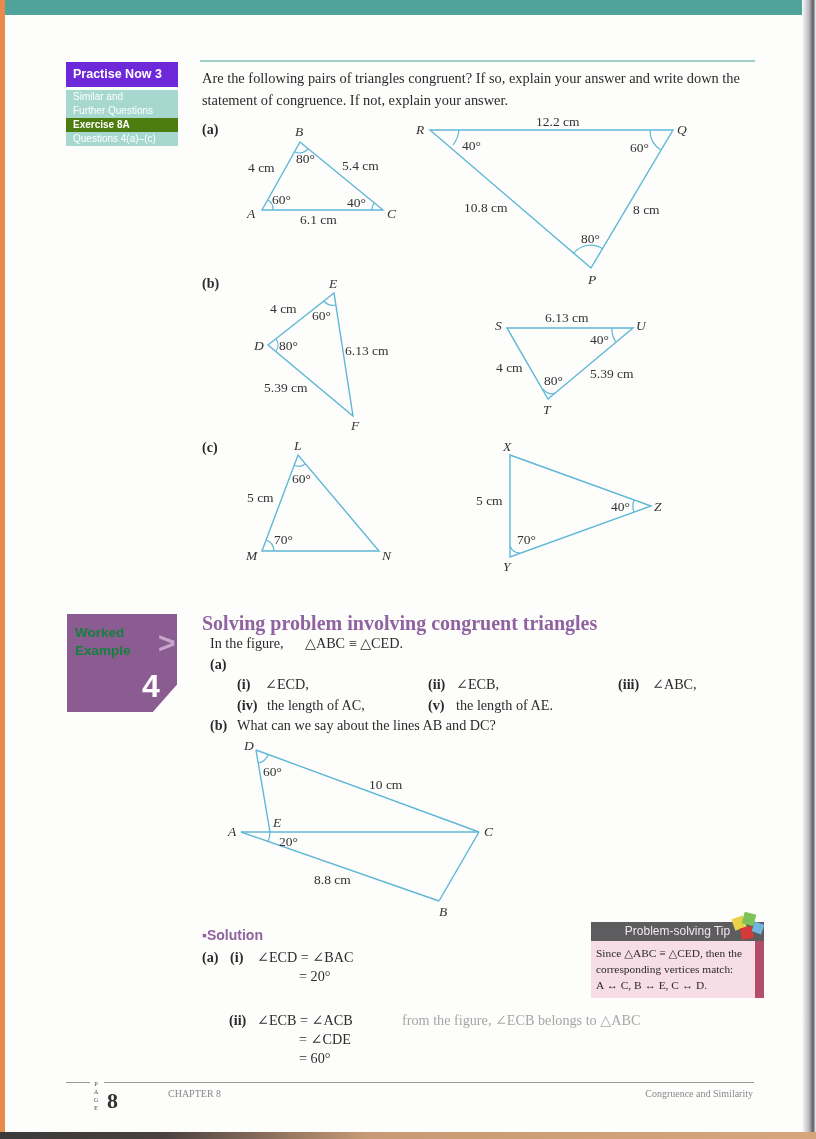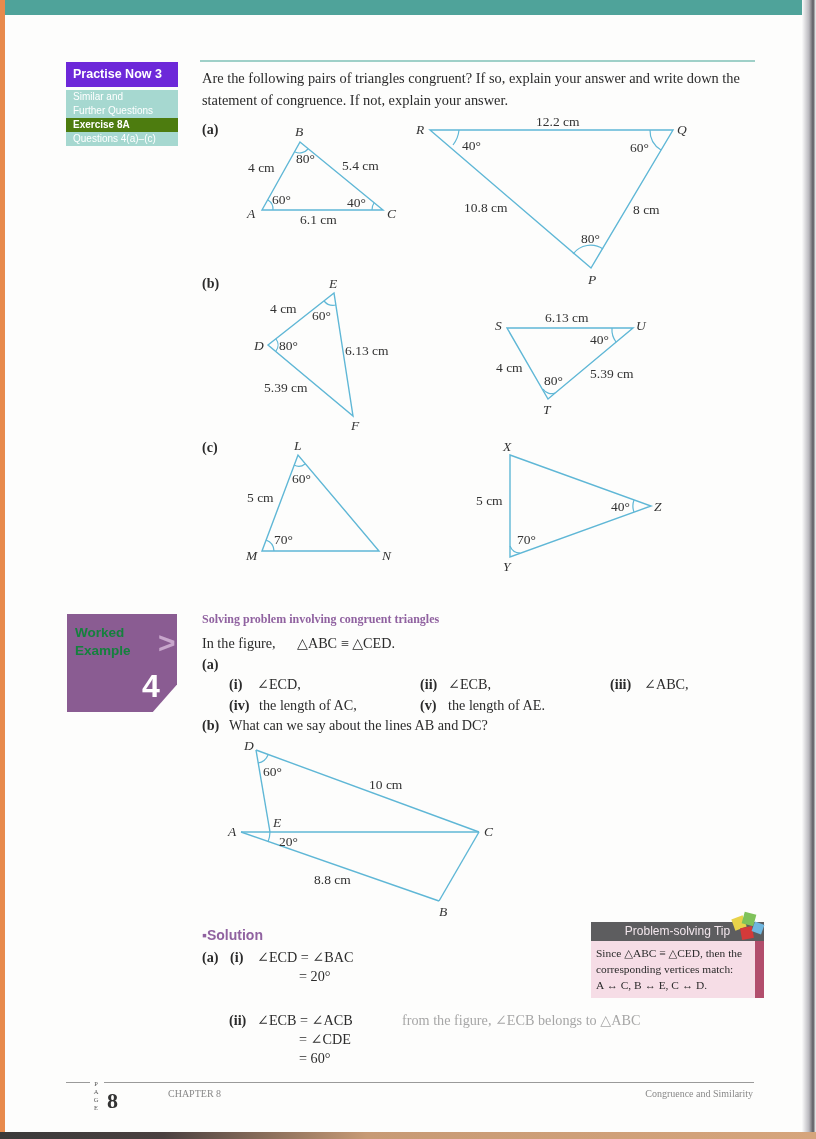--- a/index.html
+++ b/index.html
@@ -38,23 +38,23 @@
 
   .we-box { position: absolute; left: 67px; top: 614px; width: 110px; height: 98px; background: #8a5c92;
     clip-path: polygon(0 0, 100% 0, 100% 72%, 78% 100%, 0 100%); }
   .we-text { position: absolute; left: 75px; top: 624px; color: #15803d; font-family: "Liberation Sans", sans-serif;
     font-weight: bold; font-size: 13.5px; line-height: 18px; }
   .we-num { position: absolute; left: 142px; top: 668px; color: #fff; font-family: "Liberation Sans", sans-serif;
     font-weight: bold; font-size: 32px; }
   .we-arrow { position: absolute; left: 158px; top: 626px; color: #c8a6cc; font-family: "Liberation Sans", sans-serif;
     font-weight: bold; font-size: 30px; }
 
-  .we-title { position: absolute; left: 202px; top: 612px; color: #9062a0; font-weight: bold; font-size: 12px; }
+  .we-title { position: absolute; left: 202px; top: 612px; color: #9062a0; font-weight: bold; font-size: 20px; }
   .we-body { position: absolute; left: 202px; top: 633px; font-size: 14.2px; line-height: 20.5px; width: 560px; }
-  .row { position: relative; height: 20.5px; }
+  .row { position: relative; height: 20.5px; margin-left: 8px; }
   .row span { position: absolute; white-space: nowrap; }
   b { font-weight: bold; }
 
   .sol-title { position: absolute; left: 202px; top: 927px; color: #9062a0; font-family: "Liberation Sans", sans-serif;
     font-weight: bold; font-size: 14px; }
   .sol { position: absolute; font-size: 14.2px; line-height: 20px; white-space: nowrap; }
   .gray { color: #a6a6a6; }
 
   .tip { position: absolute; left: 591px; top: 922px; width: 173px; }
   .tip-head { background: #5d5d5f; color: #f2e6ec; font-family: "Liberation Sans", sans-serif; font-size: 12px;

